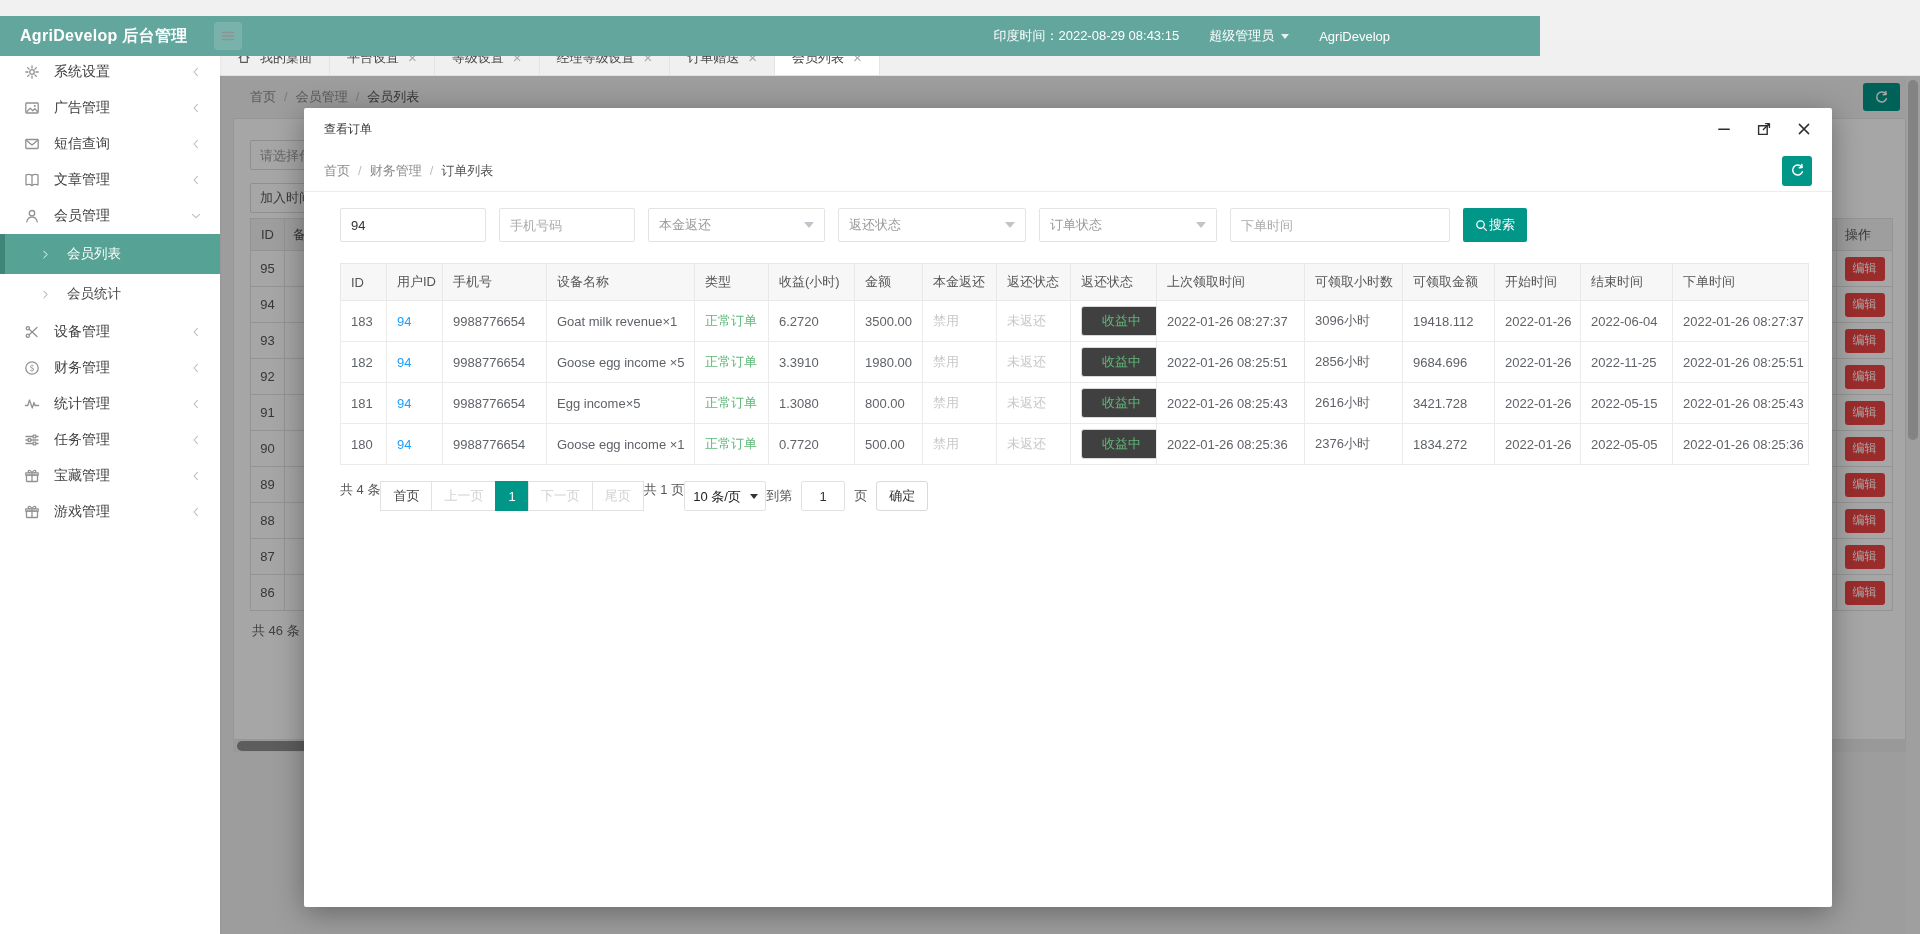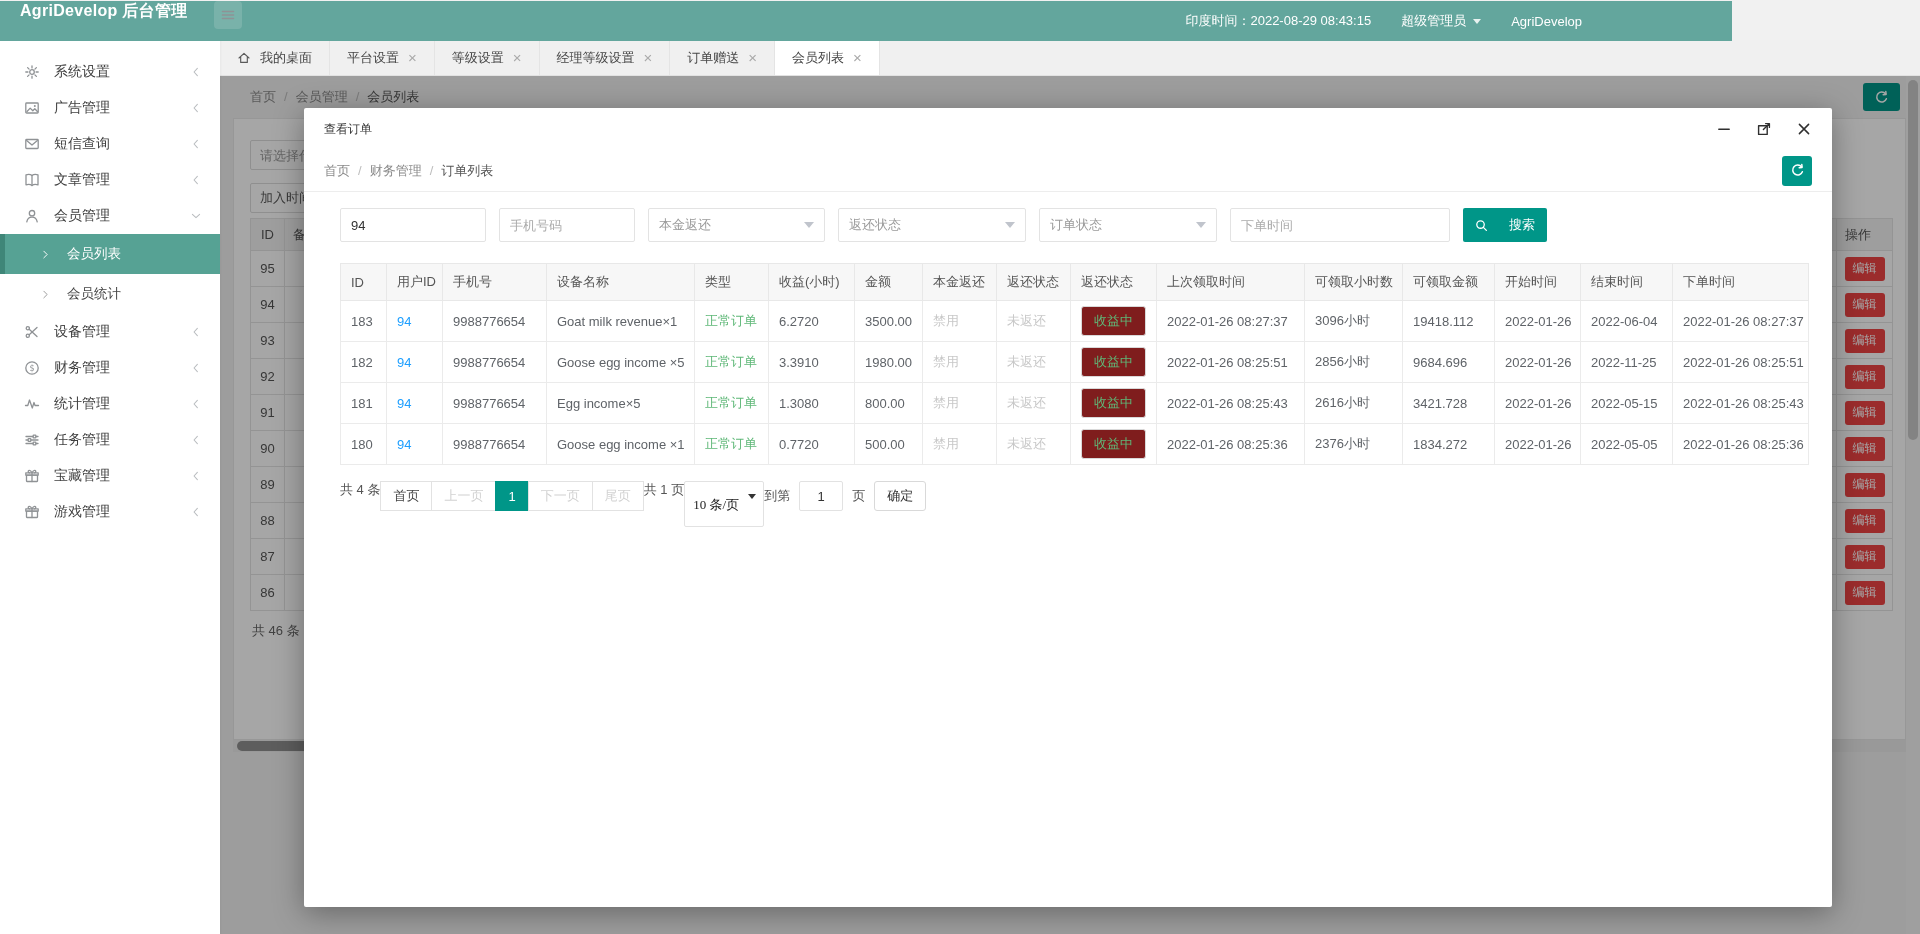--- a/index.html
+++ b/index.html
@@ -1,22 +1,22 @@
 <!DOCTYPE html>
 <html><head>
 <meta charset="utf-8">
 <style>
   html,body{margin:0;padding:0}
   body{width:1920px;height:934px;position:relative;overflow:hidden;background:#f1f1f1;
        font-family:"Liberation Sans","DejaVu Sans",sans-serif;}
   *{box-sizing:border-box}
 
   
-  .topbar{position:absolute;top:1px;left:0;width:1732px;height:40px;background:#63a69d;
-          display:flex;color:#fff;z-index:200}
+  .topbar{position:absolute;top:16px;left:0;width:1540px;height:40px;background:#63a69d;
+          display:flex;align-items:center;color:#fff;z-index:200}
   .brand{font-size:16px;font-weight:bold;padding-left:20px;letter-spacing:.3px;white-space:nowrap}
   .hamburger{margin-left:26px;width:28px;height:28px;background:rgba(255,255,255,.14);
              border:none;border-radius:4px;display:flex;align-items:center;justify-content:center;
              color:#e9f3f1;cursor:pointer;padding:5px}
   .top-right{margin-left:auto;display:flex;align-items:center;gap:30px;padding-right:150px;font-size:13px}
   .role{display:flex;align-items:center;gap:7px;cursor:pointer}
   .caret{width:0;height:0;border-left:4px solid transparent;border-right:4px solid transparent;
          border-top:5px solid #e8f2f0}
 
   
@@ -88,42 +88,42 @@
   .m-filters{display:flex;align-items:center;gap:13px;margin:16px 20px 0 36px}
   .f-input{height:34px;border:1px solid #e3e3e3;border-radius:2px;padding:0 10px;font-size:13px;
            color:#333;background:#fff;font-family:inherit}
   .f-input::placeholder{color:#ababab}
   .f-select{height:34px;border:1px solid #e3e3e3;border-radius:2px;display:flex;align-items:center;
             padding:0 10px;font-size:13px;color:#9a9a9a;position:relative;background:#fff;cursor:pointer}
   .f-caret{position:absolute;right:10px;width:0;height:0;border-left:5px solid transparent;
            border-right:5px solid transparent;border-top:6px solid #c0c4cc}
   .w1{width:146px}.w2{width:136px}.w3{width:177px}.w4{width:188px}.w5{width:178px}.w6{width:220px}
   .search-btn{height:34px;padding:0 12px;background:#009688;color:#fff;border:none;border-radius:2px;
-              font-size:13px;display:flex;align-items:center;gap:21px;cursor:pointer;font-family:inherit}
+              font-size:13px;display:flex;align-items:center;gap:1px;cursor:pointer;font-family:inherit}
   .search-ic{width:13px;height:13px;display:flex}
   .m-table{margin:21px 31px 0 36px;border-collapse:collapse;table-layout:fixed;width:1461px;font-size:13px}
   .m-table th{background:#f7f7f7;color:#555;font-weight:normal;text-align:left;padding:9px 10px;
               border:1px solid #e8e8e8;overflow:hidden;white-space:nowrap}
   .m-table td{color:#5f6368;padding:0 10px;height:41px;border:1px solid #ebebeb;overflow:hidden;white-space:nowrap}
   .m-table td.link{color:#1e9fff;cursor:pointer}
   .m-table td.green{color:#5fb878}
   .m-table td.dim{color:#c8c8c8}
-  .badge{display:inline-block;border:1px solid #d9d9d9;border-radius:3px;padding:5px 12px;color:#5fb878;
-         background:#7f1d1d;font-size:13px;cursor:pointer}
+  .badge{display:inline-block;border:1px solid #d9d9d9;border-radius:3px;padding:5px 20px;color:#5fb878;
+         background:#404040;font-size:13px;cursor:pointer}
   .m-pagination{display:flex;align-items:flex-start;margin:16px 12px 0 36px;font-size:13px;color:#555;}
   .pg-group{display:flex}
   .pg-btn{min-width:30px;height:30px;padding:0 12px;border:1px solid #e2e2e2;background:#fff;display:flex;
           align-items:center;justify-content:center;margin-left:-1px;font-size:13px;color:#444;cursor:pointer;
           font-family:inherit}
   .pg-btn.first{margin-left:0}
   .pg-btn.disabled{color:#d2d2d2;cursor:default}
   .pg-btn.active{background:#009688;border-color:#009688;color:#fff}
   .sel-wrap{position:relative;display:inline-flex}
-  .per-page{height:46px;border:1px solid #e2e2e2;border-radius:2px;font-size:13px;color:#222;
-            padding:0 24px 0 8px;appearance:none;-webkit-appearance:none;background:#fff;font-family:Liberation Serif, serif}
+  .per-page{height:30px;border:1px solid #e2e2e2;border-radius:2px;font-size:13px;color:#222;
+            padding:0 24px 0 8px;appearance:none;-webkit-appearance:none;background:#fff;font-family:Liberation Sans, sans-serif}
   .sel-wrap::after{content:"";position:absolute;right:8px;top:13px;border-left:4px solid transparent;
                    border-right:4px solid transparent;border-top:5px solid #333;pointer-events:none}
   .goto-input{width:44px;height:30px;border:1px solid #e2e2e2;border-radius:2px;text-align:center;
               font-size:13px;color:#333;font-family:inherit}
   .confirm-btn{height:30px;padding:0 12px;border:1px solid #d9d9d9;background:#fff;border-radius:3px;
                font-size:13px;color:#333;cursor:pointer;font-family:inherit}
   .goto-grp{display:flex;align-items:center;gap:9px}
 </style>
 </head>
 <body>

